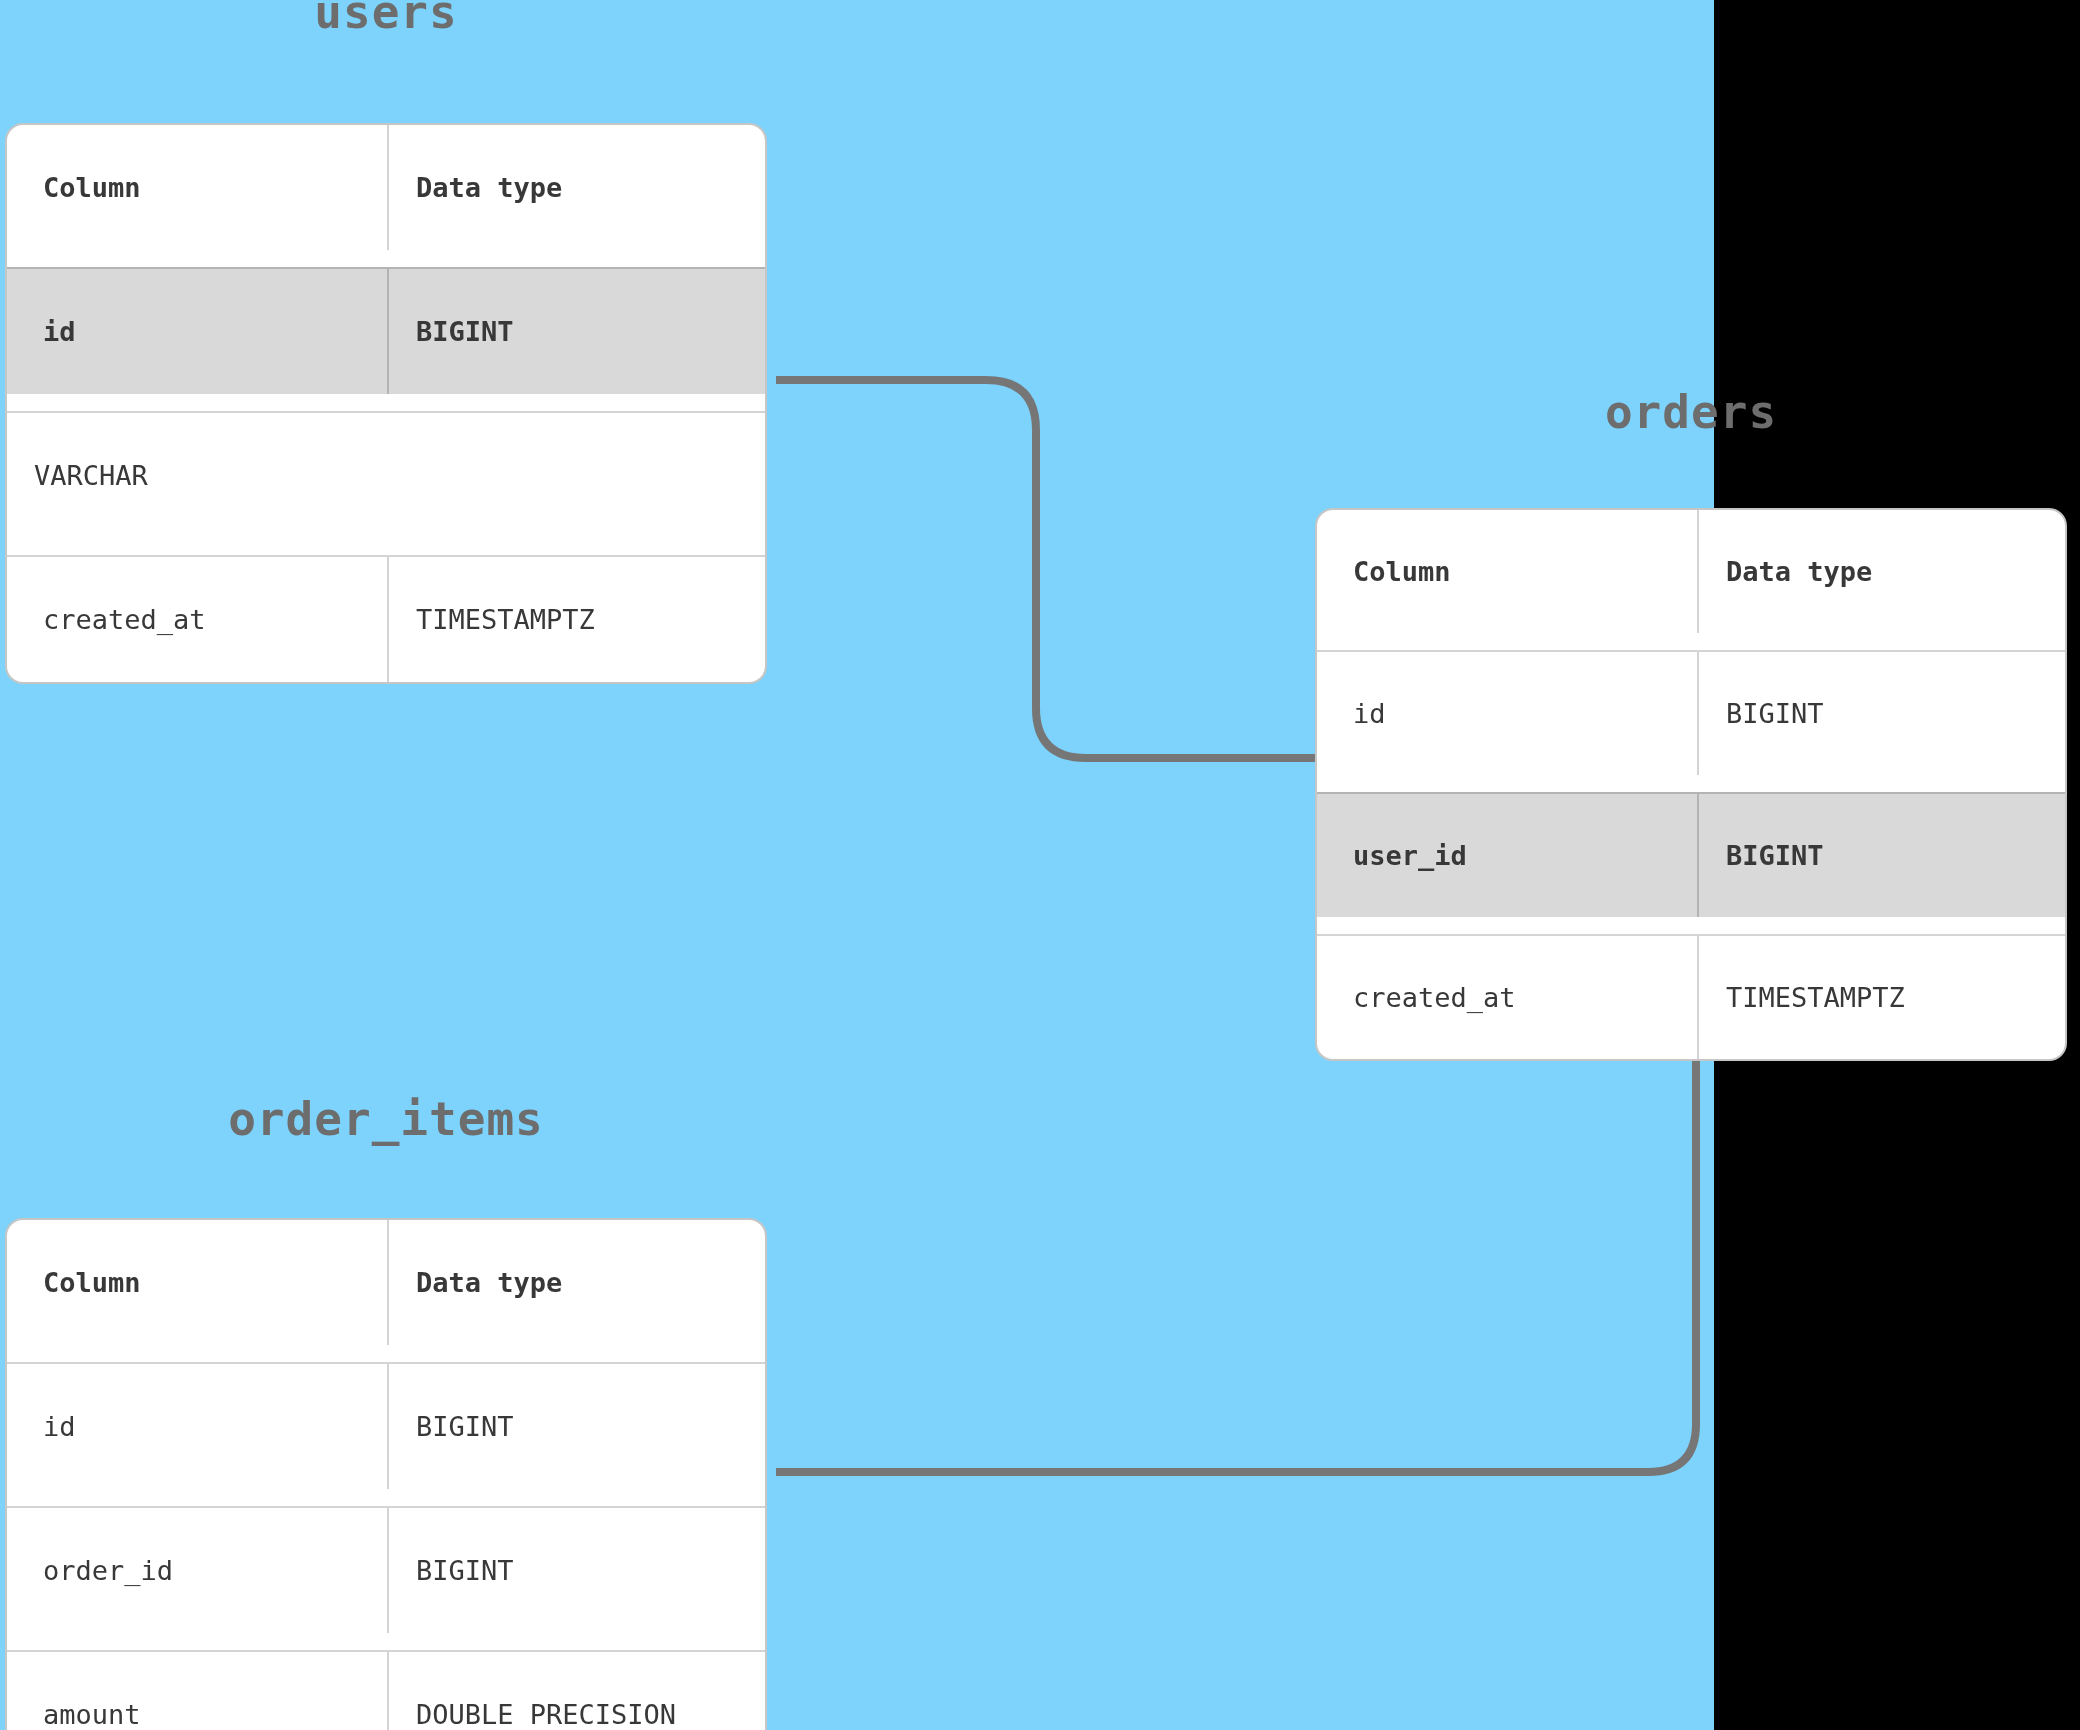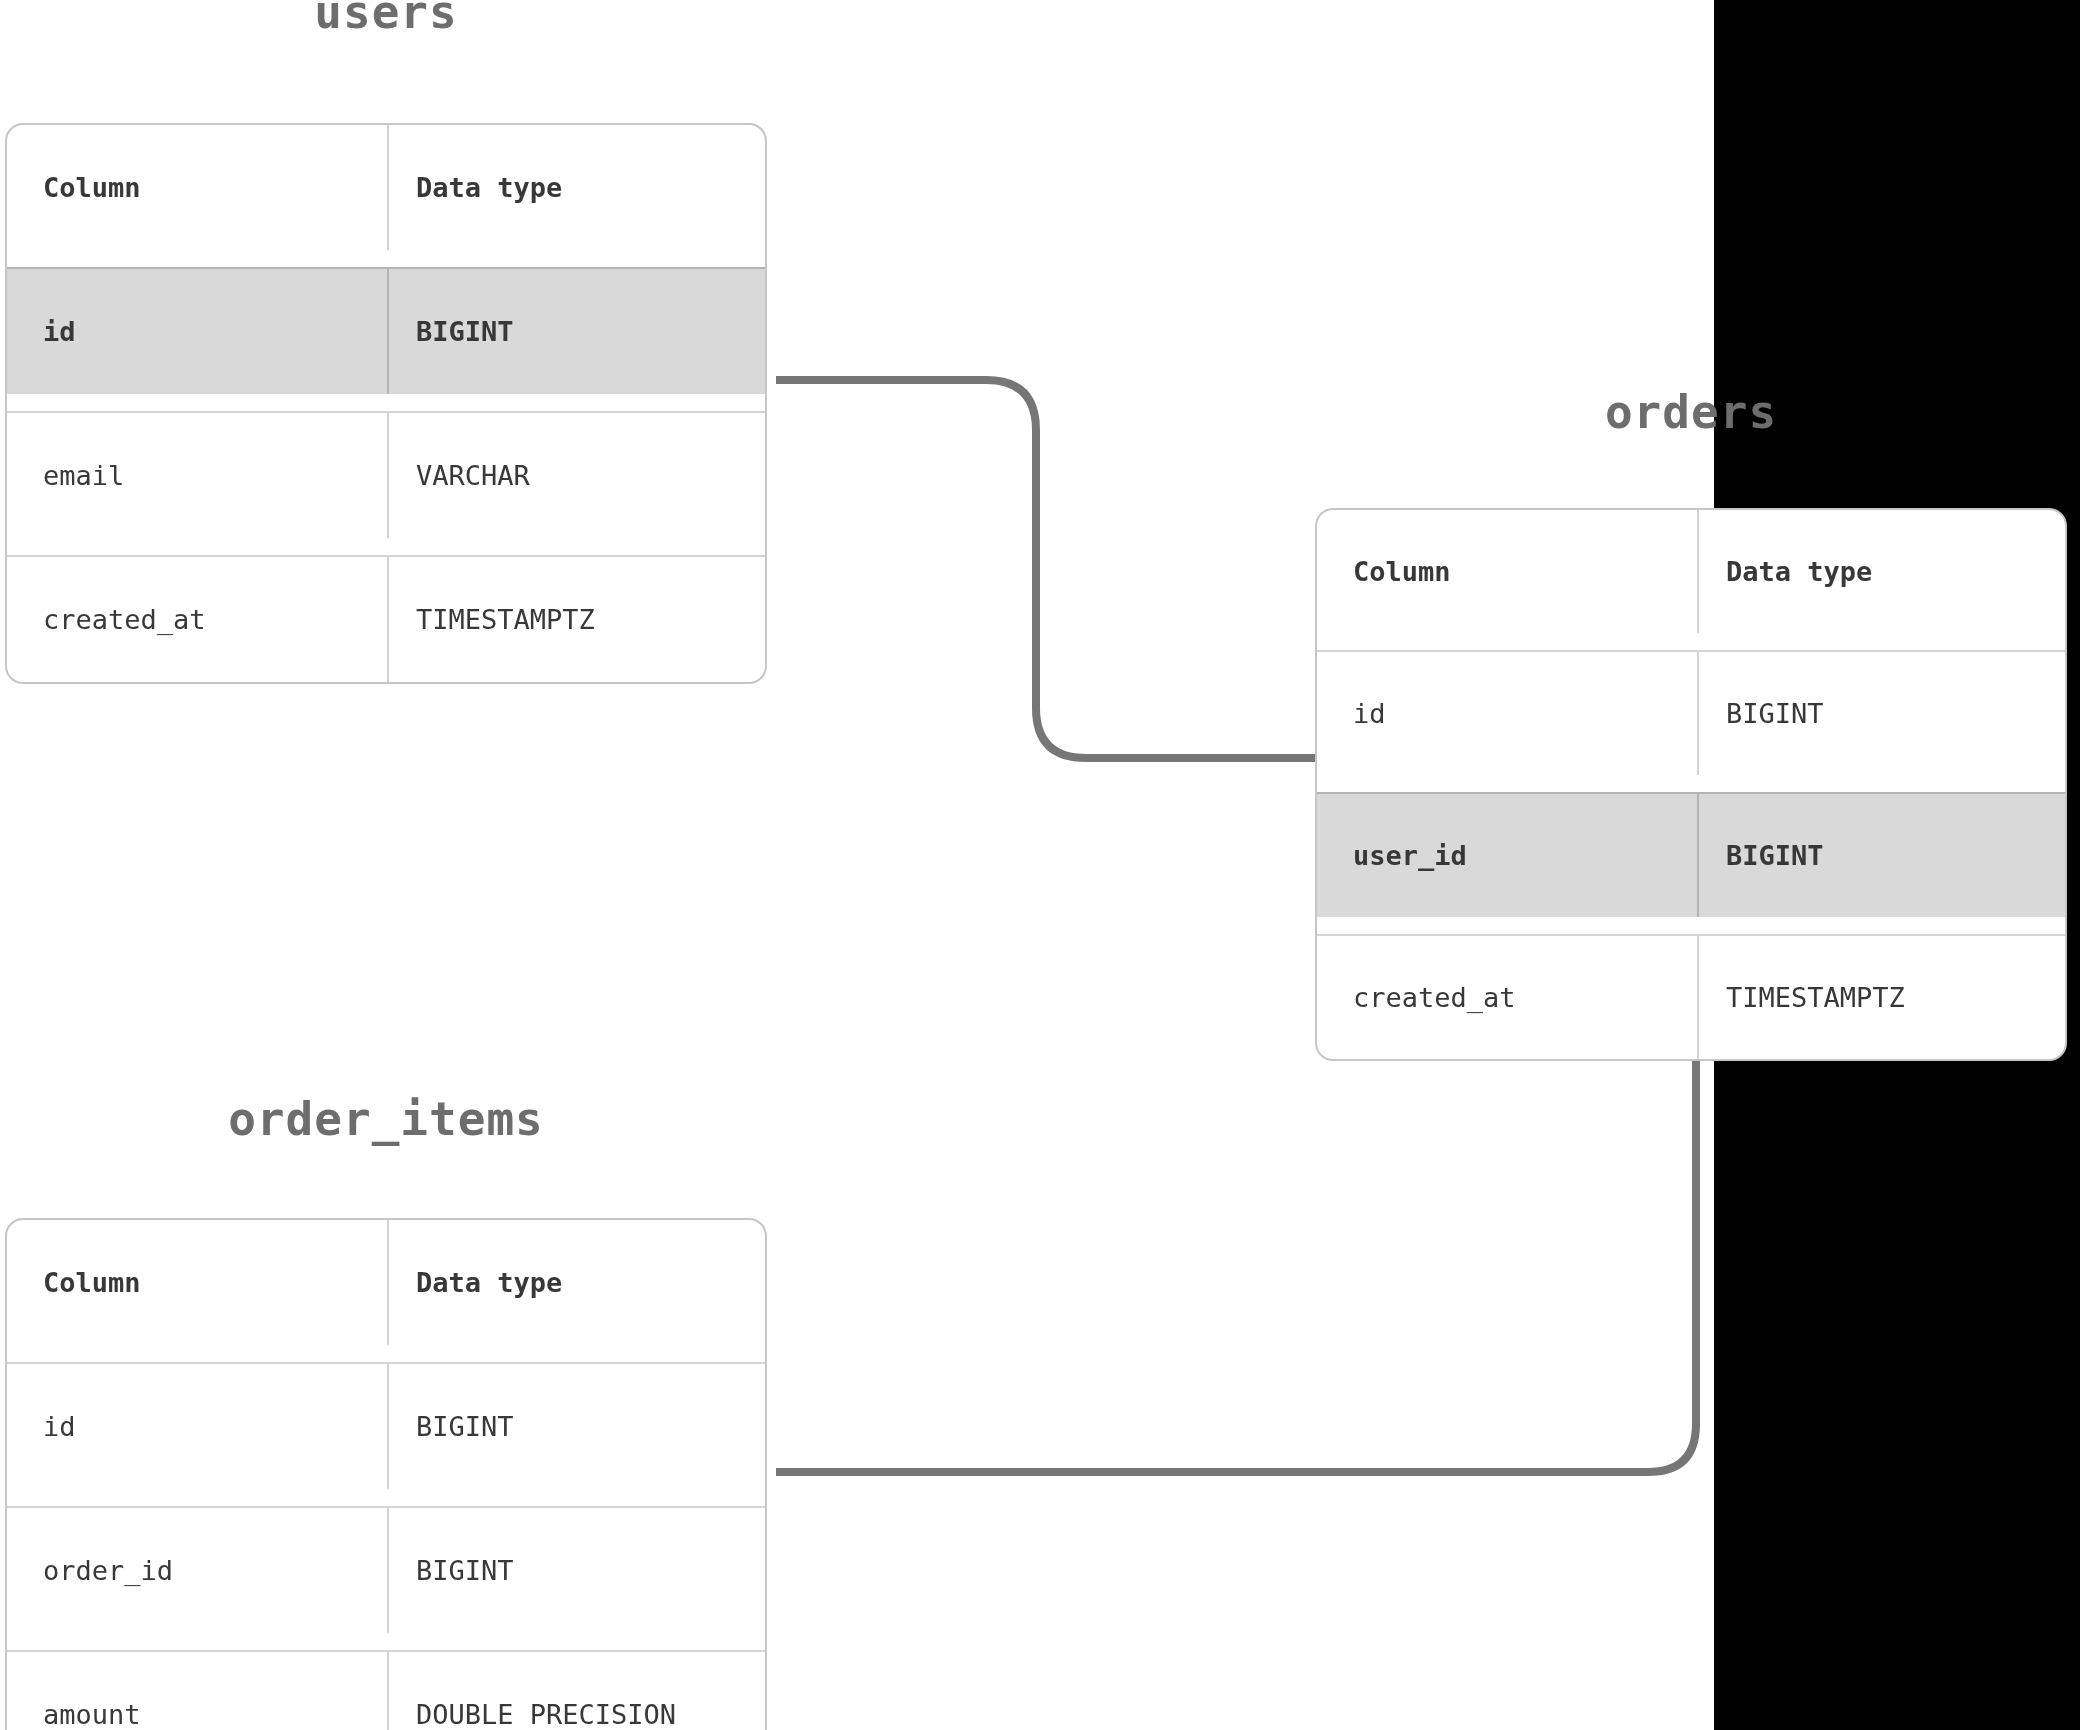--- a/index.html
+++ b/index.html
@@ -7,21 +7,21 @@
     padding: 0;
     background: #000000;
     width: 2080px;
     height: 1730px;
     overflow: hidden;
   }
   .canvas {
     position: relative;
     width: 1714px;
     height: 1730px;
-    background: #ffffff;
+    background: #7dd3fc;
     font-family: "DejaVu Sans Mono", "Liberation Mono", monospace;
   }
   svg.connectors {
     position: absolute;
     left: 0; top: 0;
     width: 2080px; height: 1730px;
   }
   svg.connectors path {
     fill: none;
     stroke: #767676;
@@ -98,21 +98,20 @@
   <div class="db-table users-t" id="users-table">
     <div class="row header">
       <div class="cell col1">Column</div>
       <div class="cell col2">Data type</div>
     </div>
     <div class="row highlight">
       <div class="cell col1">id</div>
       <div class="cell col2">BIGINT</div>
     </div>
     <div class="row">
-      <div class="cell col1">email</div>
       <div class="cell col2">VARCHAR</div>
     </div>
     <div class="row">
       <div class="cell col1">created_at</div>
       <div class="cell col2">TIMESTAMPTZ</div>
     </div>
   </div>
 
   <div class="tbl-title" id="orders-title">orders</div>
   <div class="db-table orders-t" id="orders-table">

